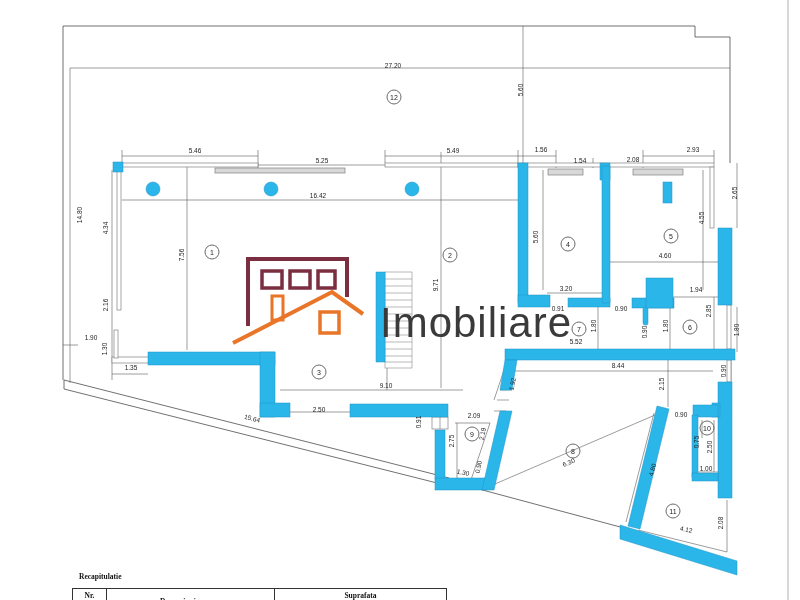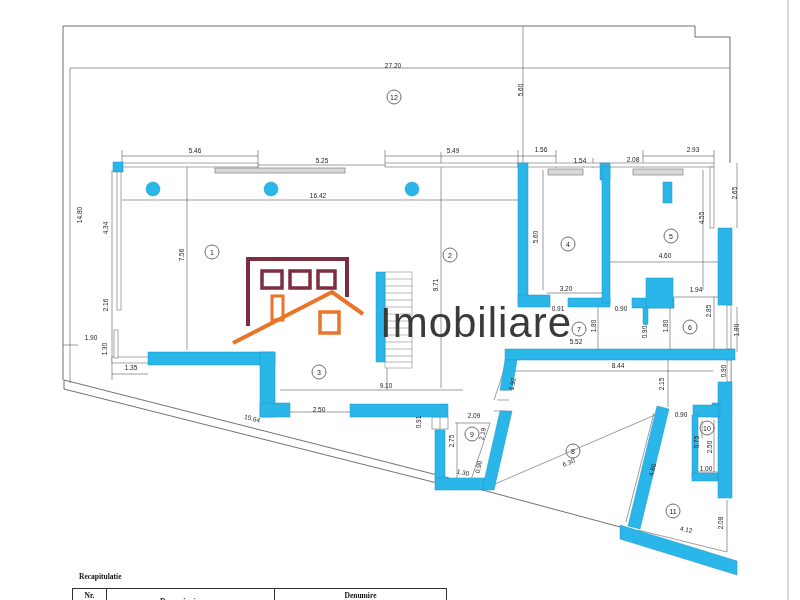--- a/index.html
+++ b/index.html
@@ -244,16 +244,16 @@
   <span class="dim" style="left:653px;top:470px;--r:-75deg">4.80</span>
   <span class="dim" style="left:686px;top:530px;--r:14deg">4.12</span>
   <span class="dim" style="left:721px;top:523px;--r:-90deg">2.08</span>
 
   <span class="tbl-title">Recapitulatie</span>
   <div class="tbl">
     <div class="sep1"></div>
     <div class="sep2"></div>
     <div class="h h-nr">Nr.</div>
     <div class="h h-den">Denumire incapere</div>
-    <div class="h h-sup">Denumire</div>
+    <div class="h h-sup">Suprafata</div>
   </div>
 
 </div>
 
 </body></html>

